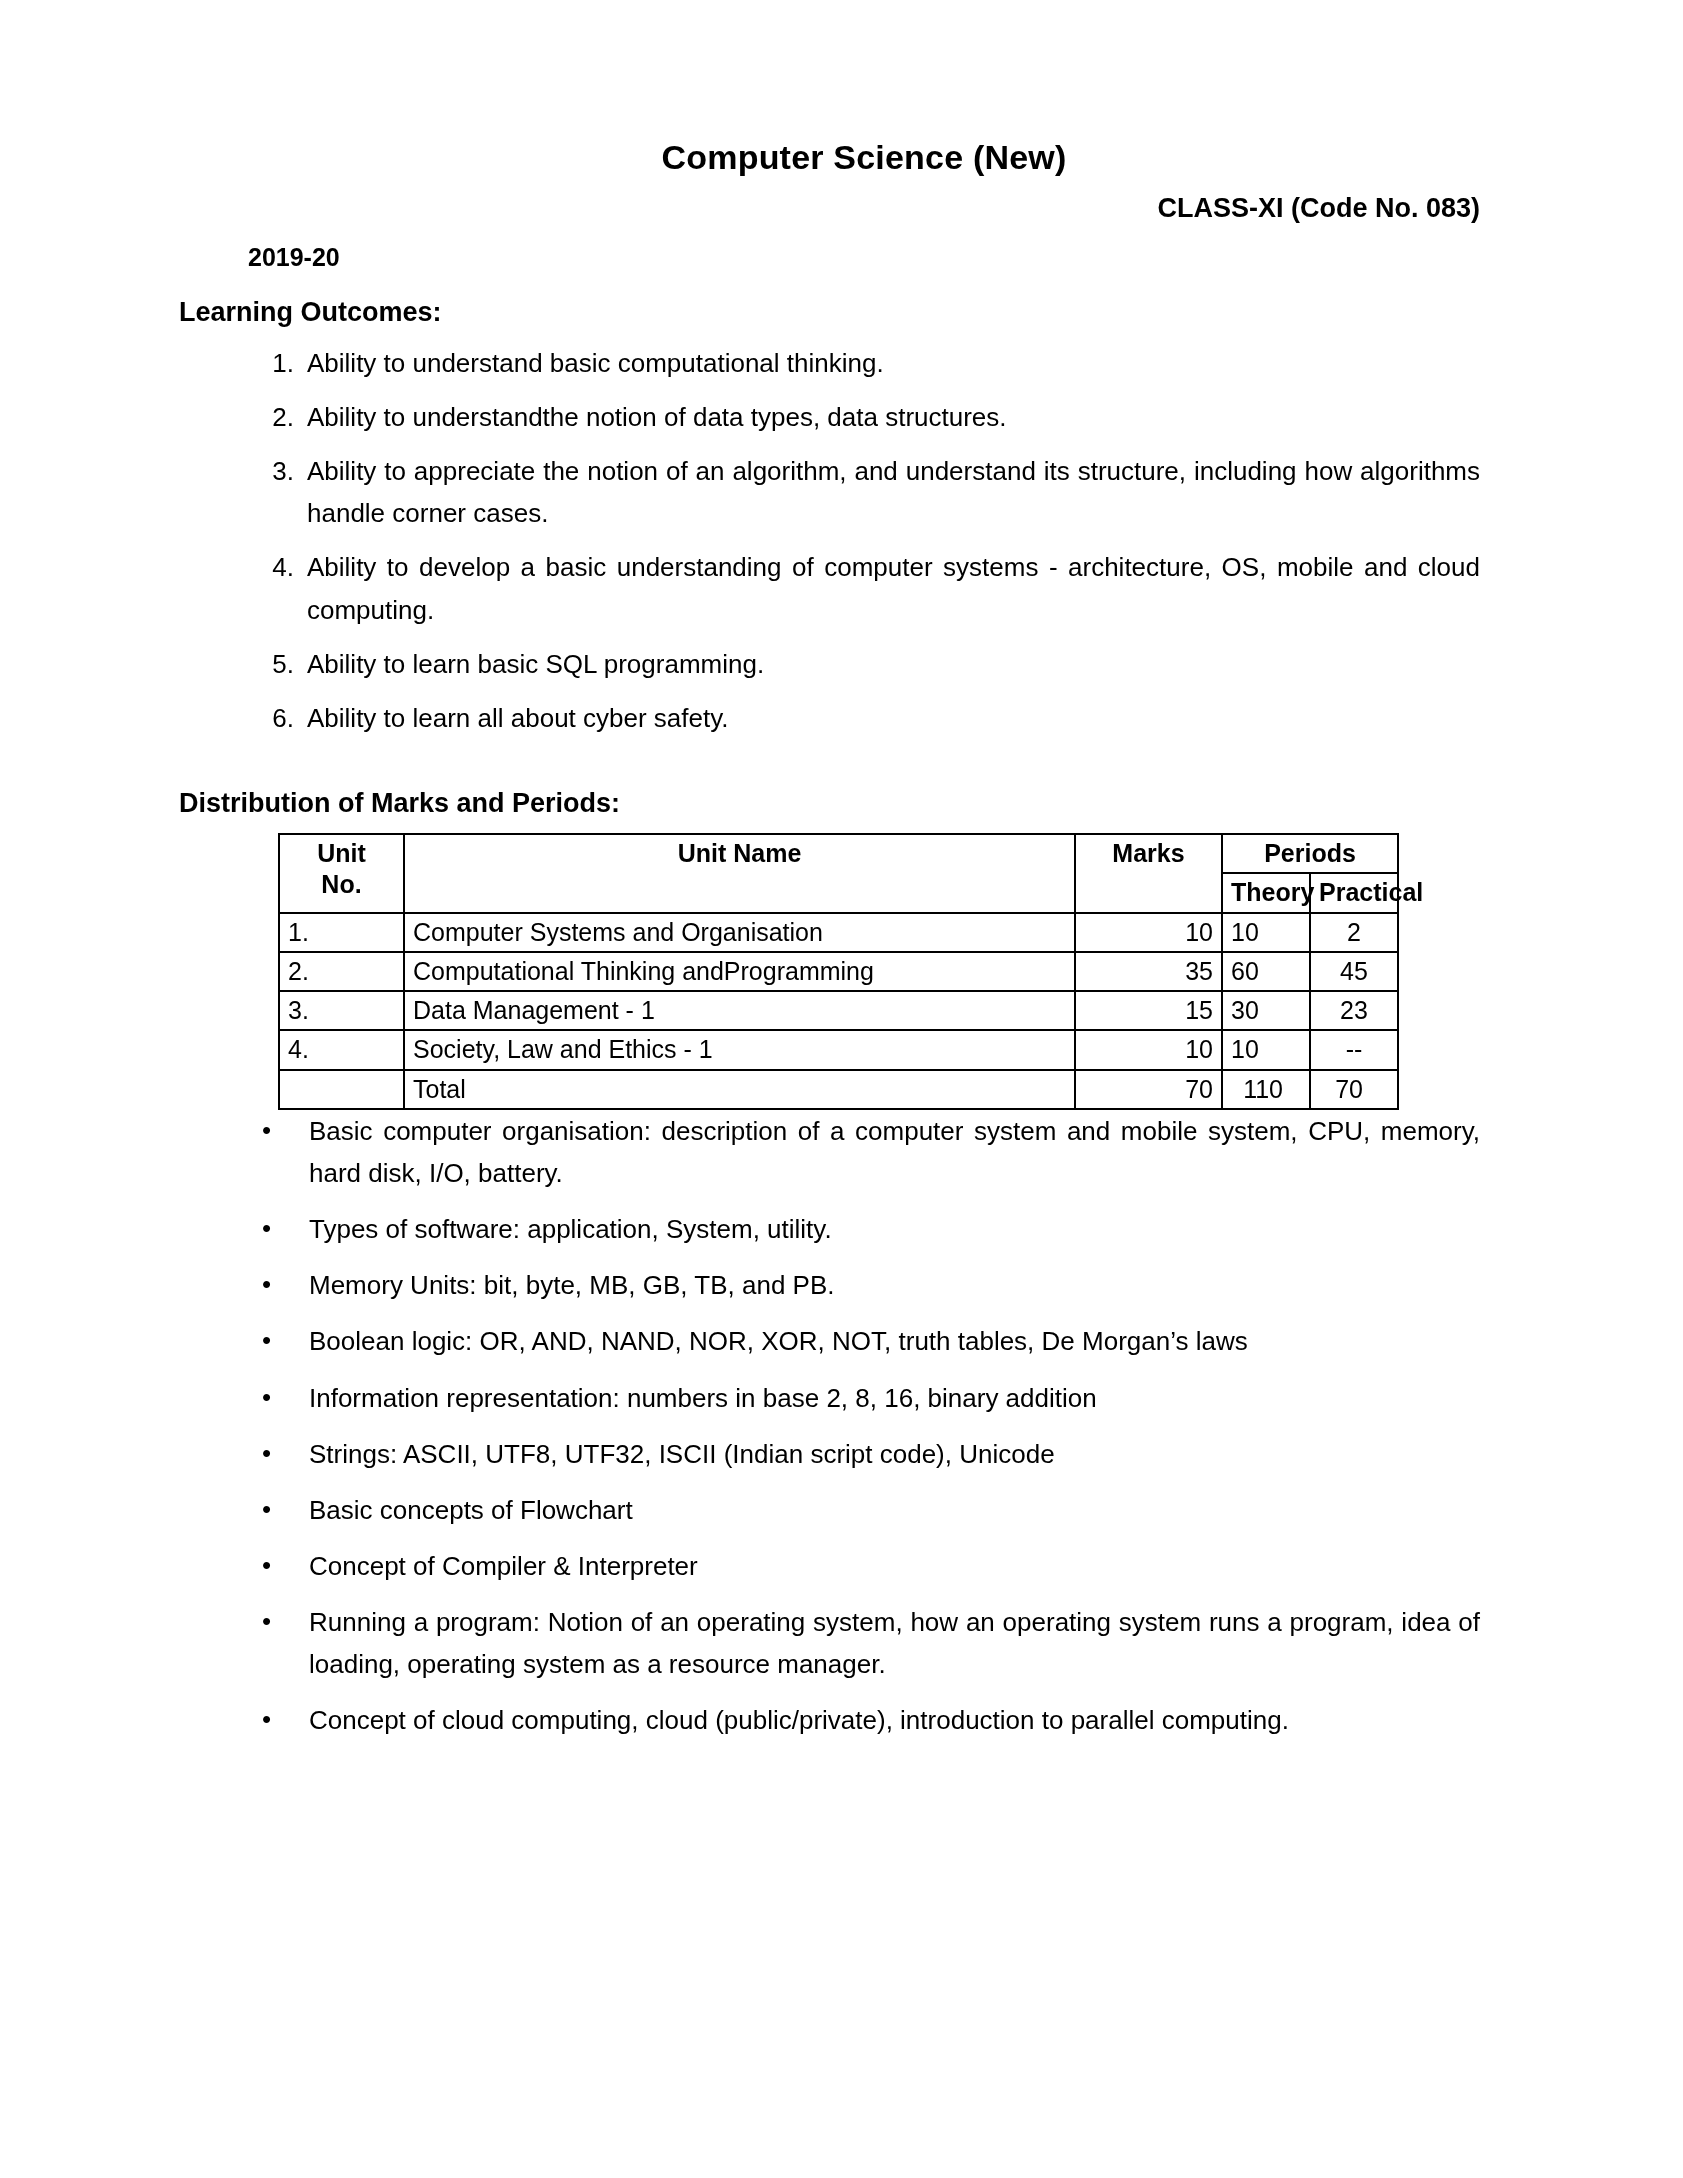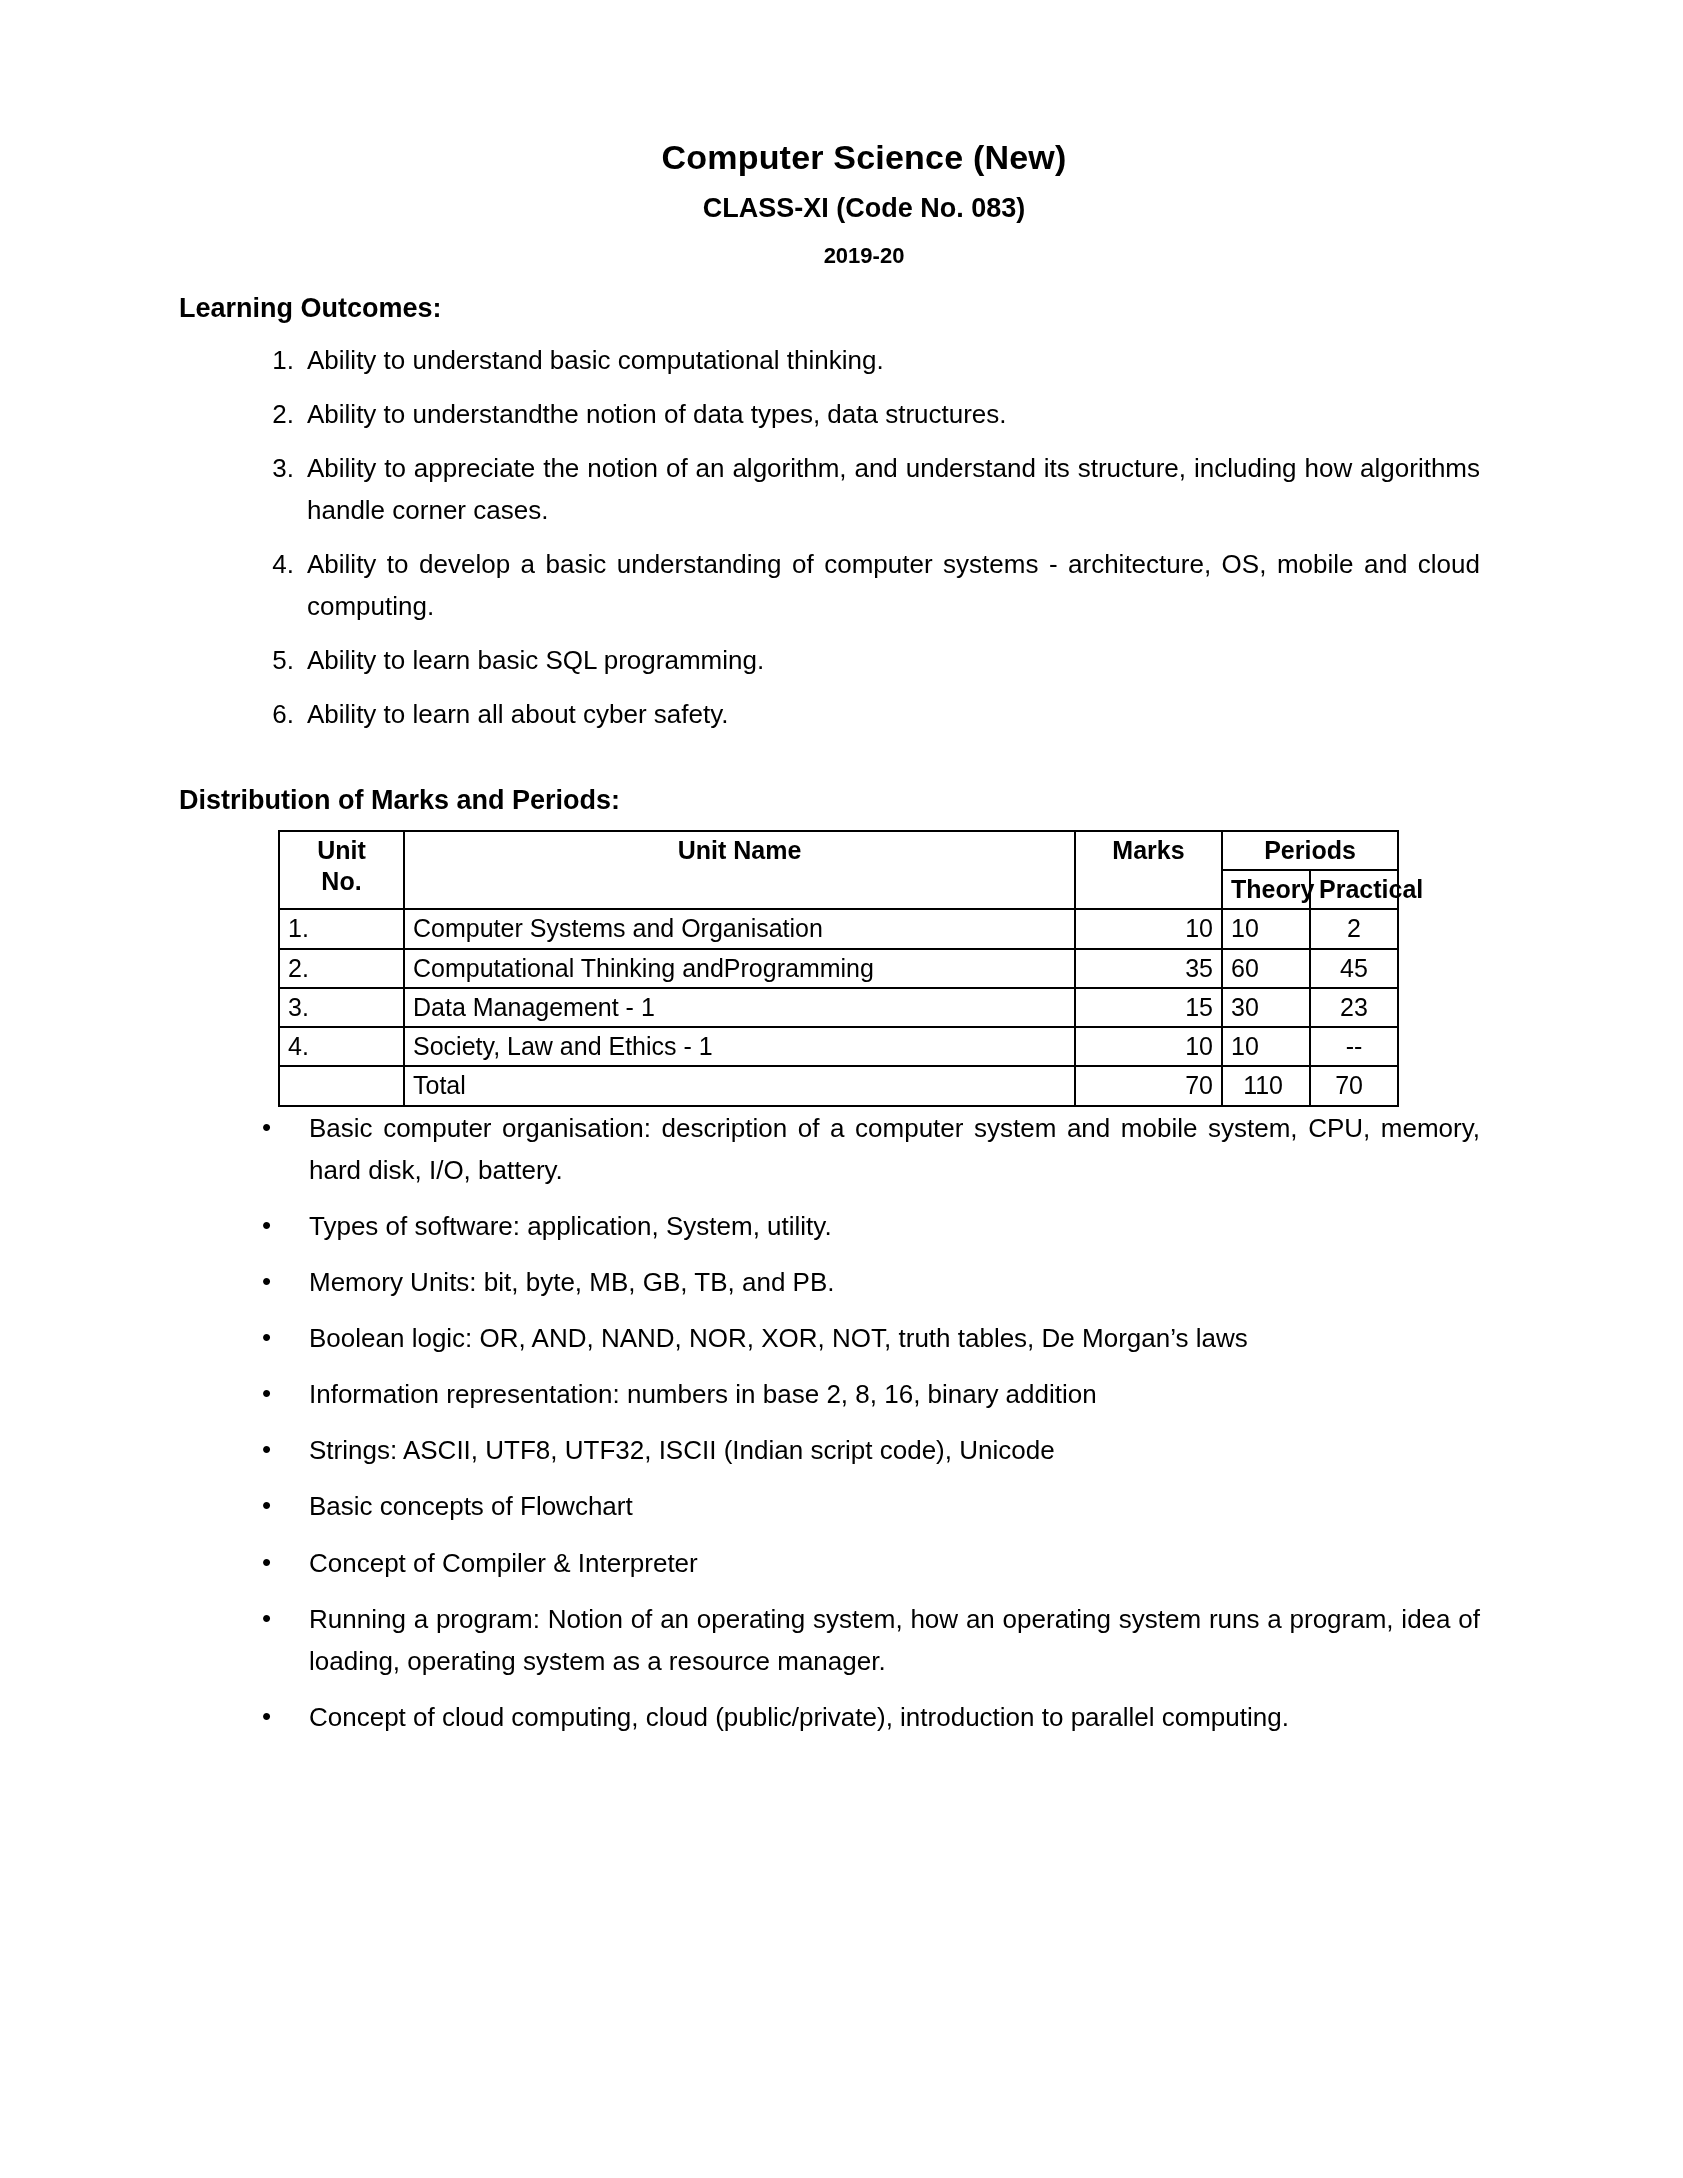--- a/index.html
+++ b/index.html
@@ -26,29 +26,28 @@
   
   .doc-title {
     text-align: center;
     font-size: 34px;
     font-weight: bold;
     letter-spacing: 0.2px;
     margin: 0 0 18px 0;
     line-height: 1.1;
   }
   .doc-subtitle {
-    text-align: center;
+    text-align: right;
     font-size: 27px;
     font-weight: bold;
     margin: 0 0 20px 0;
     line-height: 1.1;
   }
   .doc-year {
-    text-align: center;
-    font-size: 22px;
+    font-size: 25px;
     font-weight: bold;
     margin: 0 0 24px 0;
     line-height: 1.1;
   }
   .section-heading {
     font-size: 27px;
     font-weight: bold;
     margin: 0 0 14px -69px;
     line-height: 1.2;
   }

